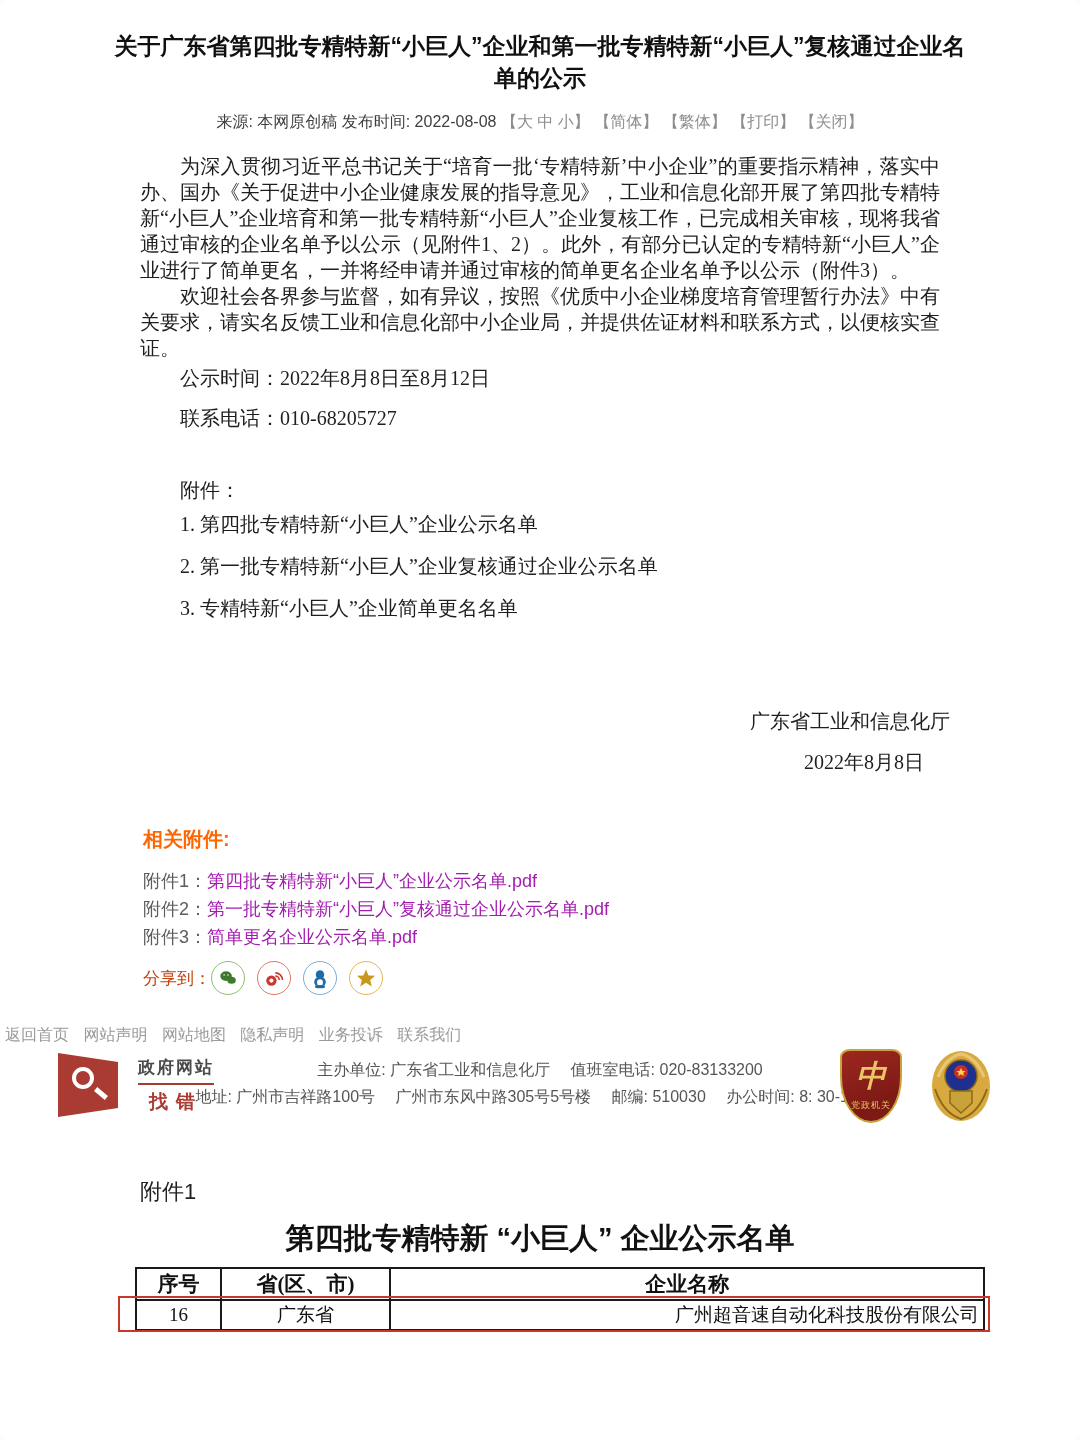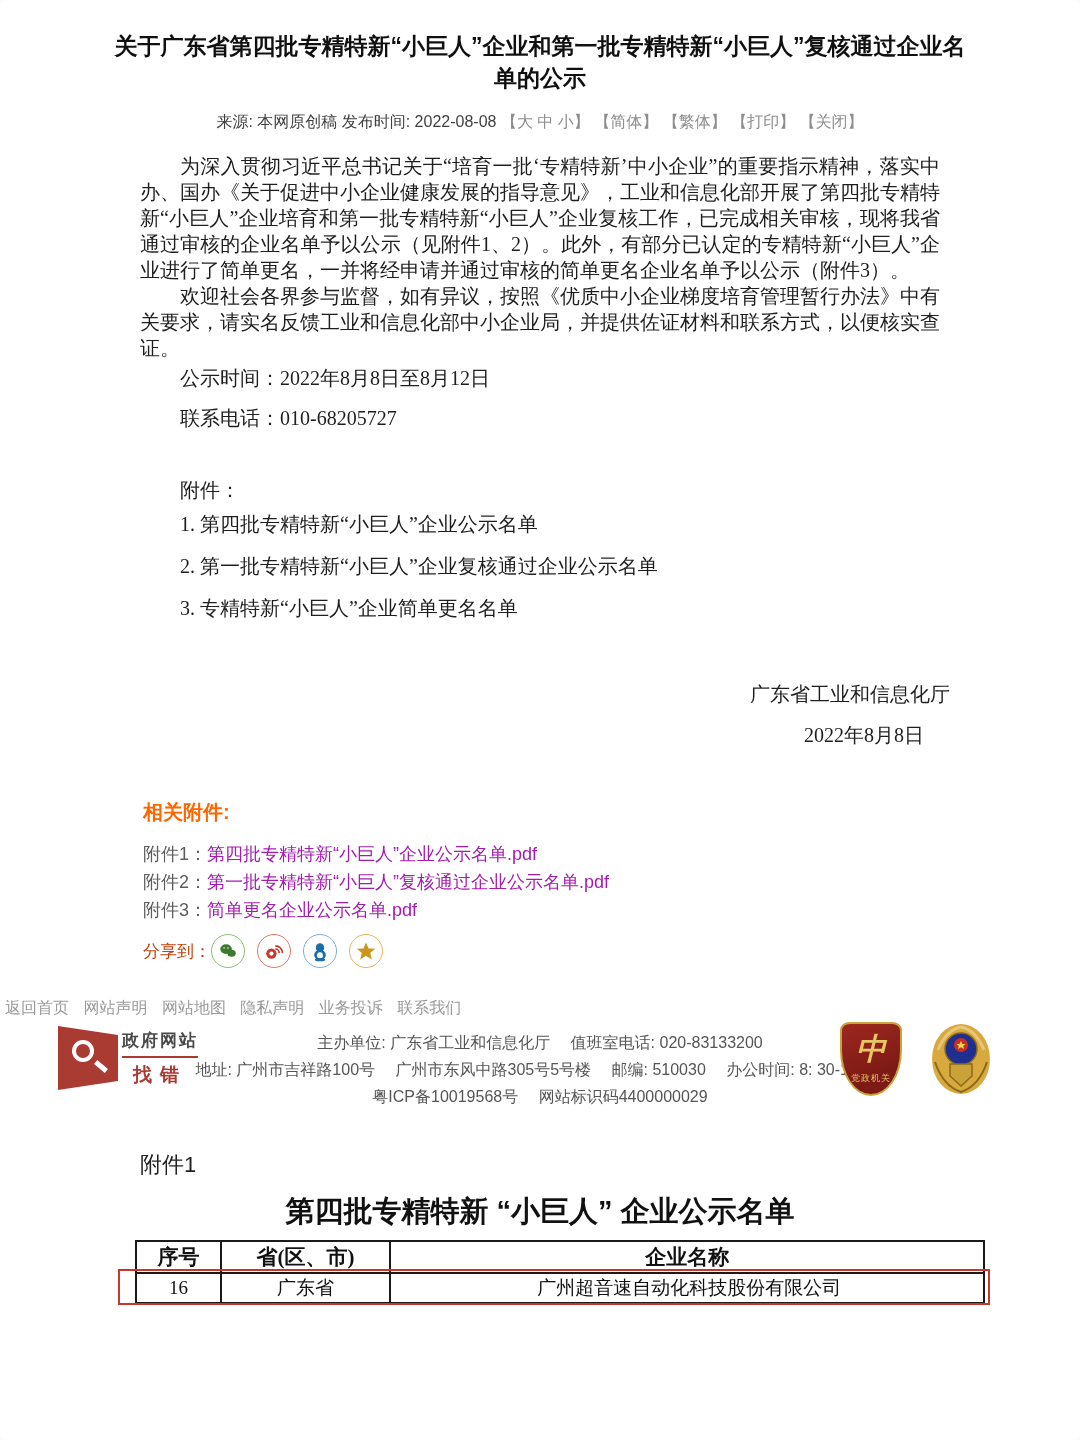--- a/index.html
+++ b/index.html
@@ -25,21 +25,21 @@
   .body p { text-indent:2em; }
   .p-first { margin-top:0; }
   .p-second { margin-top:0; }
   .p-period { margin-top:4px; }
   .p-phone { margin-top:14px; }
   .p-attlabel { margin-top:46px; }
   .p-attitem { margin-top:16px; }
   .p-attitem1 { margin-top:8px; }
   
   .sig {
-    margin:60px 130px 0 0;
+    margin:87px 130px 0 0;
     display:flex; flex-direction:column; align-items:flex-end;
     font-family:"Liberation Serif", serif; font-size:20px; color:#1e1e1e;
   }
   .sig .date { margin-top:14px; margin-right:26px; }
   
   .related { margin:50px 0 0 143px; }
   .related-heading { color:#ff6600; font-size:20px; font-weight:bold; }
   .related-list { margin-top:14px; }
   .related-row { font-size:18px; line-height:28px; color:#5d5d5d; }
   .related-row a { color:#a21caf; text-decoration:none; cursor:pointer; }
@@ -66,21 +66,21 @@
     clip-path:polygon(0 0, 100% 14%, 100% 86%, 0 100%);
   }
   .err-lens {
     position:absolute; left:14px; top:14px; width:22px; height:22px;
     border:4px solid #fff; border-radius:50%;
   }
   .err-handle {
     position:absolute; left:36px; top:38px; width:14px; height:5px;
     background:#fff; transform:rotate(40deg);
   }
-  .err-texts { margin-left:4px; text-align:center; }
+  .err-texts { margin-left:20px; text-align:center; }
   .err-line1 { font-size:17px; font-weight:bold; color:#4a4a4a; letter-spacing:2px;
                padding-bottom:4px; border-bottom:2px solid #a93b32; }
   .err-line2 { margin-top:4px; font-size:19px; font-weight:bold; color:#a93b32; letter-spacing:8px; }
   
   .badges { position:absolute; right:88px; top:24px; display:flex; gap:28px; }
   .party-badge {
     width:62px; height:74px; cursor:pointer;
     background:linear-gradient(160deg,#9d2720,#7d1a15 70%);
     border:2px solid #caa23a;
     border-radius:10px 10px 50% 50% / 8px 8px 62% 62%;
@@ -100,21 +100,21 @@
   }
   .annex-table th {
     border:2px solid #1a1a1a; font-size:21px; font-weight:bold; height:30px; padding:1px 0;
   }
   .annex-table td {
     border:2px solid #1a1a1a; font-size:19px; height:29px; padding:1px 4px; text-align:center;
   }
   .annex-table .col-no { width:10%; }
   .annex-table .col-prov { width:20%; }
   .annex-table .col-name { width:70%; }
-  .annex-table td.cell-name { text-align:center; padding-left:8px; }
+  .annex-table td.cell-name { text-align:right; padding-left:8px; }
   .red-box {
     position:absolute; left:-17px; top:29px; width:872px; height:36px;
     border:2px solid #c9362c; pointer-events:none;
   }
 </style>
 </head>
 <body>
 
 <div class="doc">
 
@@ -197,21 +197,20 @@
       <a>返回首页</a>
       <a>网站声明</a>
       <a>网站地图</a>
       <a>隐私声明</a>
       <a>业务投诉</a>
       <a>联系我们</a>
     </div>
     <div class="footer-info">
       <div>主办单位: 广东省工业和信息化厅　 值班室电话: 020-83133200</div>
       <div>地址: 广州市吉祥路100号　 广州市东风中路305号5号楼　 邮编: 510030　 办公时间: 8: 30-17: 30</div>
-      <div>粤ICP备10019568号　 网站标识码4400000029</div>
     </div>
 
     <div class="err-badge">
       <div class="err-flag">
         <span class="err-lens"></span>
         <span class="err-handle"></span>
       </div>
       <div class="err-texts">
         <div class="err-line1">政府网站</div>
         <div class="err-line2">找错</div>

